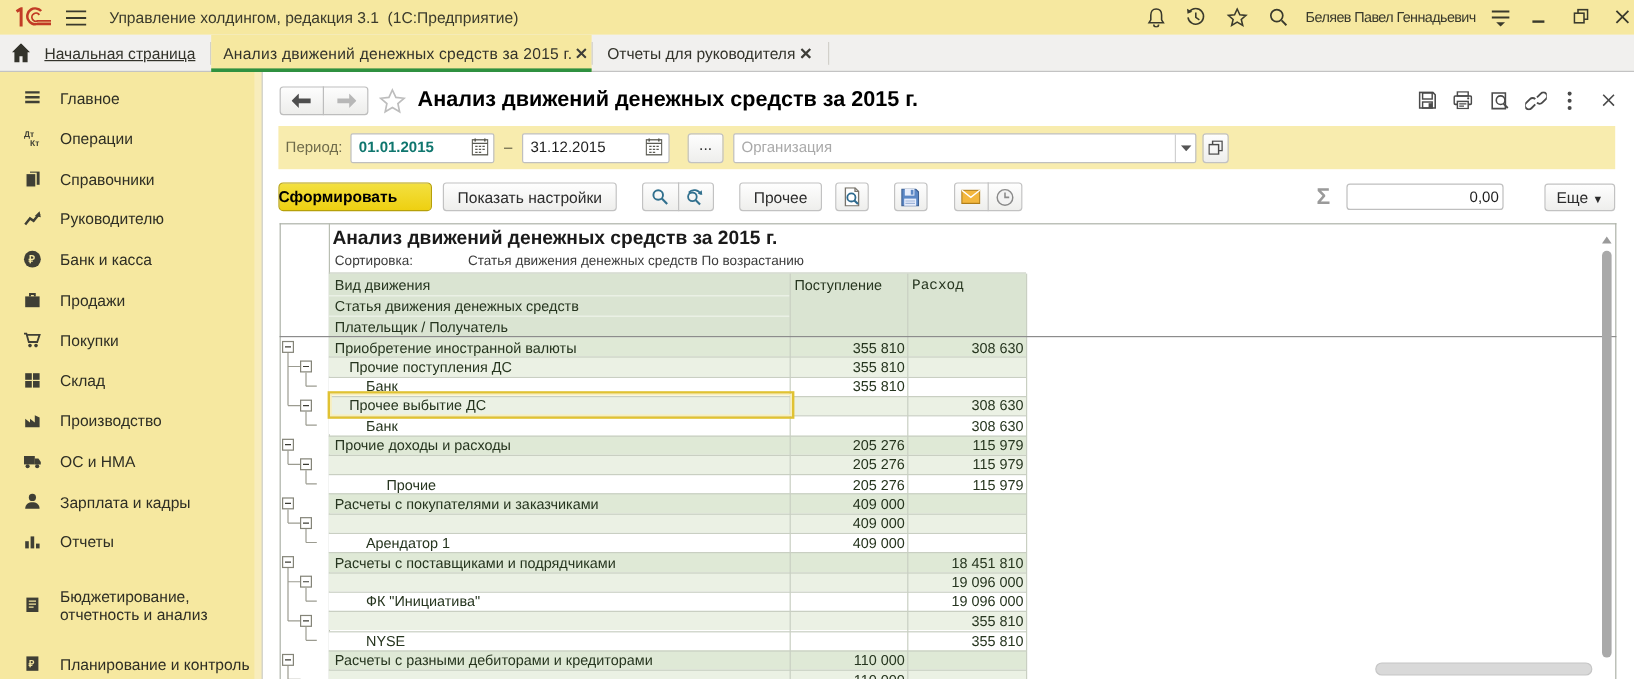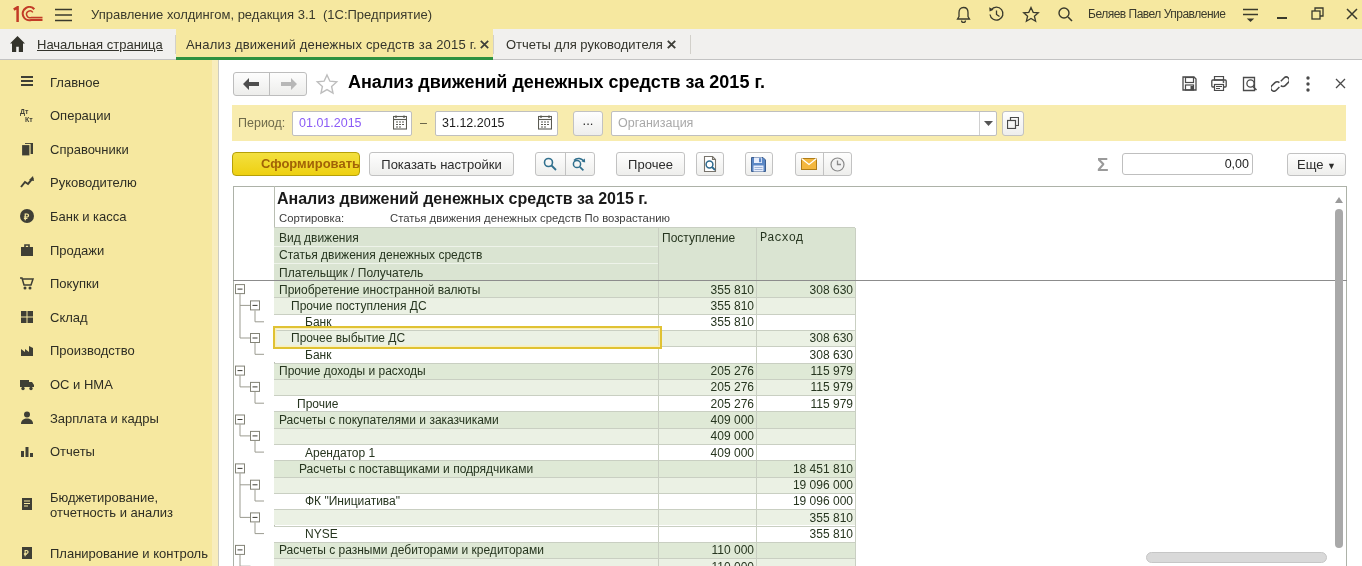--- a/index.html
+++ b/index.html
@@ -28,21 +28,21 @@
   .cellt { position:absolute; font-size:12px; color:#26351f; white-space:nowrap; line-height:14px; }
   .num { text-align:right; }
   .gl { position:absolute; background:#c9cfc2; }
   .hic { position:absolute; top:76px; }
 </style>
 </head>
 <body>
 
 <div id="topbar" class="abs"></div>
 <div class="abs apptitle">Управление холдингом, редакция 3.1&nbsp; (1С:Предприятие)</div>
-<div class="abs" id="username">Беляев Павел Управление</div>
+<div class="abs" id="username">Беляев Павел Геннадьевич</div>
 <svg class="abs" style="left:12px;top:6px;" width="31" height="17" viewBox="0 0 31 17">
   <path d="M1.8 3.6L5.6 1.2V16" stroke="#c23b26" stroke-width="2.5" fill="none"></path>
   <path d="M22.3 3.2A6.6 6.6 0 1 0 19.2 13.9L30.5 13.9" stroke="#c23b26" stroke-width="2.1" fill="none"></path>
   <path d="M20.8 6.4A3.4 3.4 0 1 0 19.4 11.4L30.5 11.4" stroke="#c23b26" stroke-width="1.5" fill="none"></path>
 </svg>
 <svg class="abs" style="left:55px;top:8px;" width="17" height="14" viewBox="0 0 17 14">
   <path d="M0 1.5h17M0 7h17M0 12.5h17" stroke="#3a3a2c" stroke-width="1.6"></path>
 </svg>
 
 <svg class="abs" style="left:955px;top:6px;" width="17" height="17" viewBox="0 0 17 17">
@@ -244,21 +244,21 @@
     <circle cx="2" cy="8" r="1.7" fill="#4a4a4a"></circle>
     <circle cx="2" cy="14" r="1.7" fill="#4a4a4a"></circle>
 </svg>
 <svg class="hic" style="left:1335px;top:78px;" width="11" height="11" viewBox="0 0 11 11">
   <path d="M1 1l9 9M10 1L1 10" stroke="#4a4a4a" stroke-width="1.3"></path>
 </svg>
 
 <div id="pstrip" class="abs"></div>
 <div class="abs" style="left:238px;top:116px;font-size:12.5px;color:#6f6b4b;">Период:</div>
 <div class="field" style="left:292px;top:111px;width:120px;height:25px;"></div>
-<div class="abs" style="left:299px;top:116px;font-size:12.5px;color:#8b5cf6;">01.01.2015</div>
+<div class="abs" style="left:299px;top:116px;font-size:12.5px;color:#0f766e;font-weight:bold;">01.01.2015</div>
 <svg class="abs" style="left:393px;top:115px;" width="14" height="15" viewBox="0 0 14 15">
   <rect x="0.5" y="1.5" width="13" height="12.5" fill="none" stroke="#5a5a52" stroke-width="1.1"></rect>
   <path d="M0.5 4.5h13" stroke="#5a5a52" stroke-width="1.1"></path>
   <path d="M3 0.5v2.5M11 0.5v2.5" stroke="#5a5a52" stroke-width="1.3"></path>
   <path d="M3 7h2M6 7h2M9 7h2M3 9.5h2M6 9.5h2M9 9.5h2M3 12h2M6 12h2" stroke="#5a5a52" stroke-width="1.1"></path>
 </svg>
 <div class="abs" style="left:420px;top:116px;font-size:12.5px;color:#55513a;">–</div>
 <div class="field" style="left:435px;top:111px;width:123px;height:25px;"></div>
 <div class="abs" style="left:442px;top:116px;font-size:12.5px;color:#1c1c1c;">31.12.2015</div>
 <svg class="abs" style="left:538px;top:115px;" width="14" height="15" viewBox="0 0 14 15">
@@ -276,21 +276,21 @@
 <svg class="abs" style="left:984px;top:121px;" width="9" height="5" viewBox="0 0 9 5">
     <path d="M0 0h9L4.5 5z" fill="#555"></path>
   </svg>
 <div class="btn" style="left:1002px;top:111px;width:22px;height:25px;"></div>
 <svg class="abs" style="left:1007px;top:117px;" width="12" height="12" viewBox="0 0 12 12">
   <rect x="0.5" y="3.5" width="8" height="8" fill="none" stroke="#4a4a4a" stroke-width="1.2"></rect>
   <path d="M3.5 3.5V0.5h8v8h-3" fill="none" stroke="#4a4a4a" stroke-width="1.2"></path>
 </svg>
 
 <div class="abs" style="left:232px;top:152px;width:128px;height:24px;border:1px solid #b6a008;border-radius:4px;background:linear-gradient(#f3e040,#eed011);"></div>
-<div class="abs" style="left:232px;top:156px;width:128px;text-align:right;font-size:13px;font-weight:bold;color:#a16207;">Сформировать</div>
+<div class="abs" style="left:232px;top:156px;width:128px;text-align:left;font-size:13px;font-weight:bold;color:#000000;">Сформировать</div>
 <div class="btn" style="left:369px;top:152px;width:145px;height:24px;">
     <div class="lbl">Показать настройки</div>
   </div>
 <div class="btn" style="left:535px;top:152px;width:60px;height:24px;"></div>
 <div class="abs" style="left:565px;top:152px;width:1px;height:24px;background:#c2c2c2;"></div>
 <svg class="abs" style="left:543px;top:157px;" width="14" height="14" viewBox="0 0 14 14">
   <circle cx="5.5" cy="5.5" r="4" fill="none" stroke="#31708e" stroke-width="1.6"></circle>
   <path d="M8.5 8.5l4.5 4.5" stroke="#31708e" stroke-width="1.8"></path>
 </svg>
 <svg class="abs" style="left:571px;top:156px;" width="16" height="16" viewBox="0 0 16 16">
@@ -397,29 +397,29 @@
 <div class="cellt num" style="left:658px;top:315.1px;width:96px;">355 810</div>
 <div class="cellt" style="left:291px;top:331.4px;">Прочее выбытие ДС</div>
 <div class="cellt num" style="left:756px;top:331.4px;width:97px;">308 630</div>
 <div class="cellt" style="left:305px;top:347.7px;">Банк</div>
 <div class="cellt num" style="left:756px;top:347.7px;width:97px;">308 630</div>
 <div class="cellt" style="left:279px;top:364.0px;">Прочие доходы и расходы</div>
 <div class="cellt num" style="left:658px;top:364.0px;width:96px;">205 276</div>
 <div class="cellt num" style="left:756px;top:364.0px;width:97px;">115 979</div>
 <div class="cellt num" style="left:658px;top:380.3px;width:96px;">205 276</div>
 <div class="cellt num" style="left:756px;top:380.3px;width:97px;">115 979</div>
-<div class="cellt" style="left:297px;top:396.6px;text-align:center;">Прочие</div>
+<div class="cellt" style="left:322px;top:396.6px;text-align:center;">Прочие</div>
 <div class="cellt num" style="left:658px;top:396.6px;width:96px;">205 276</div>
 <div class="cellt num" style="left:756px;top:396.6px;width:97px;">115 979</div>
 <div class="cellt" style="left:279px;top:412.9px;">Расчеты с покупателями и заказчиками</div>
 <div class="cellt num" style="left:658px;top:412.9px;width:96px;">409 000</div>
 <div class="cellt num" style="left:658px;top:429.2px;width:96px;">409 000</div>
 <div class="cellt" style="left:305px;top:445.5px;">Арендатор 1</div>
 <div class="cellt num" style="left:658px;top:445.5px;width:96px;">409 000</div>
-<div class="cellt" style="left:279px;top:461.8px;margin-left:20px;">Расчеты с поставщиками и подрядчиками</div>
+<div class="cellt" style="left:279px;top:461.8px;">Расчеты с поставщиками и подрядчиками</div>
 <div class="cellt num" style="left:756px;top:461.8px;width:97px;">18 451 810</div>
 <div class="cellt num" style="left:756px;top:478.1px;width:97px;">19 096 000</div>
 <div class="cellt" style="left:305px;top:494.4px;">ФК "Инициатива"</div>
 <div class="cellt num" style="left:756px;top:494.4px;width:97px;">19 096 000</div>
 <div class="cellt num" style="left:756px;top:510.7px;width:97px;">355 810</div>
 <div class="cellt" style="left:305px;top:527.0px;">NYSE</div>
 <div class="cellt num" style="left:756px;top:527.0px;width:97px;">355 810</div>
 <div class="cellt" style="left:279px;top:543.3px;">Расчеты с разными дебиторами и кредиторами</div>
 <div class="cellt num" style="left:658px;top:543.3px;width:96px;">110 000</div>
 <div class="cellt num" style="left:658px;top:559.6px;width:96px;">110 000</div>

